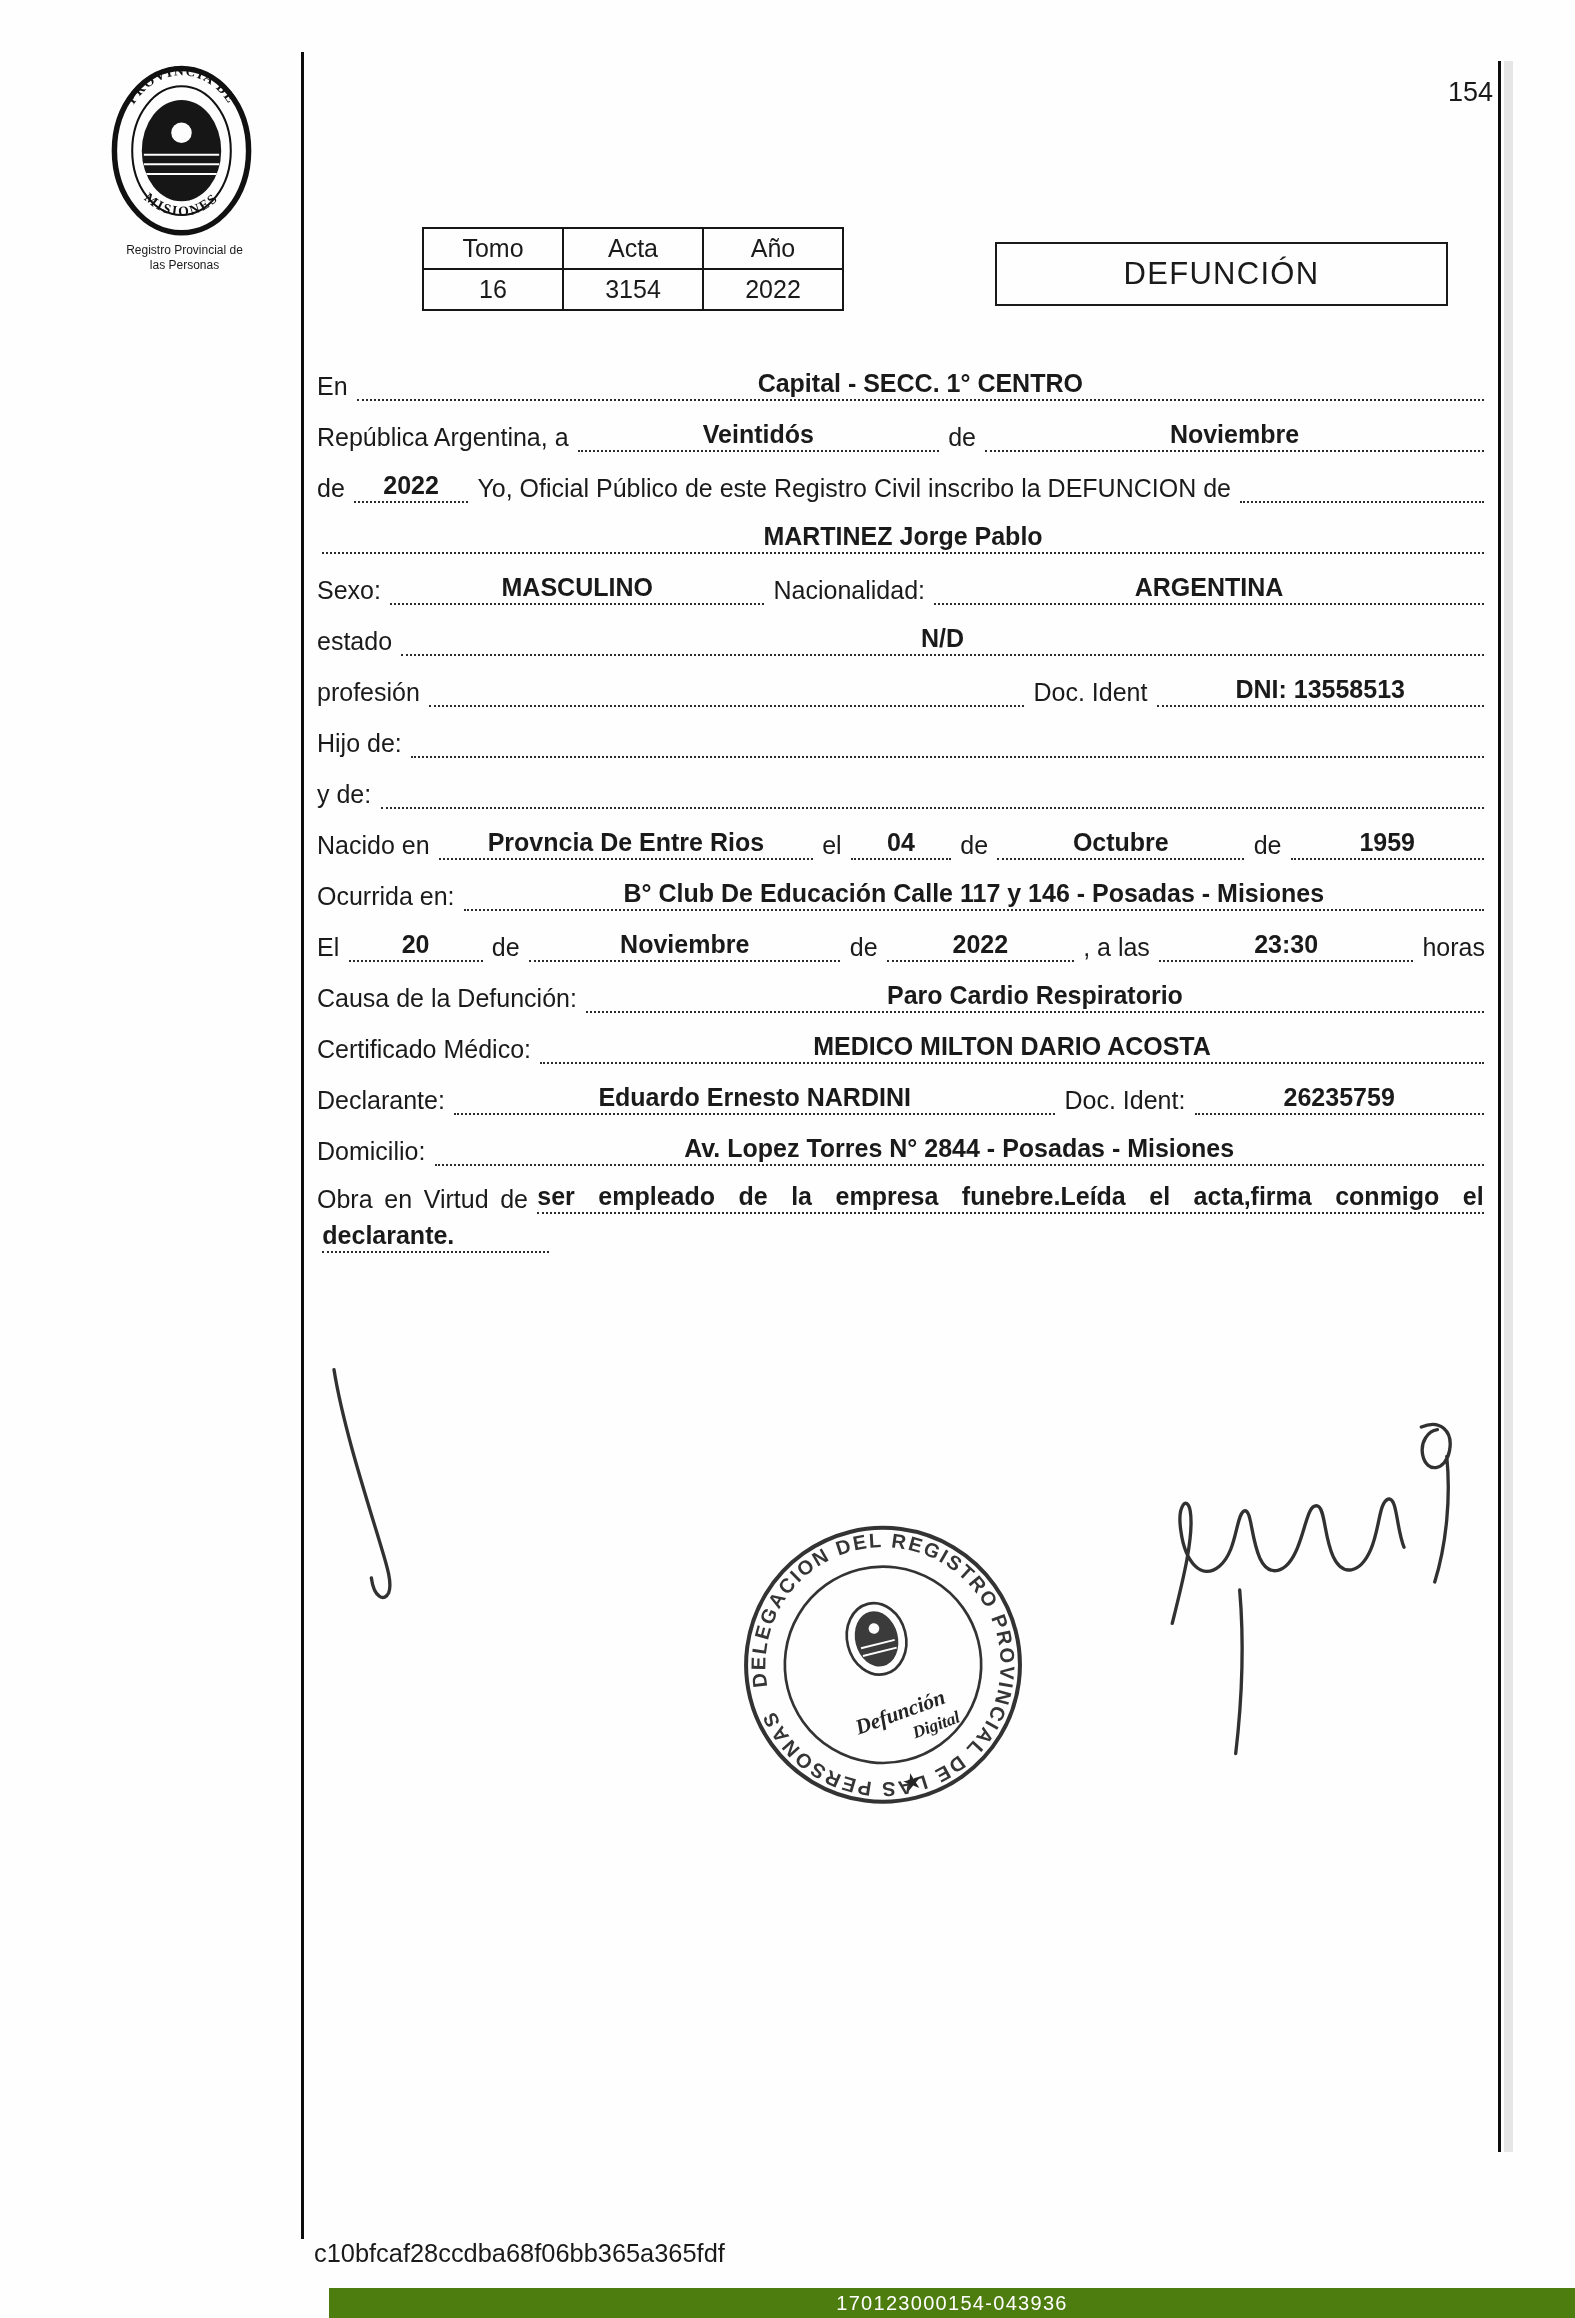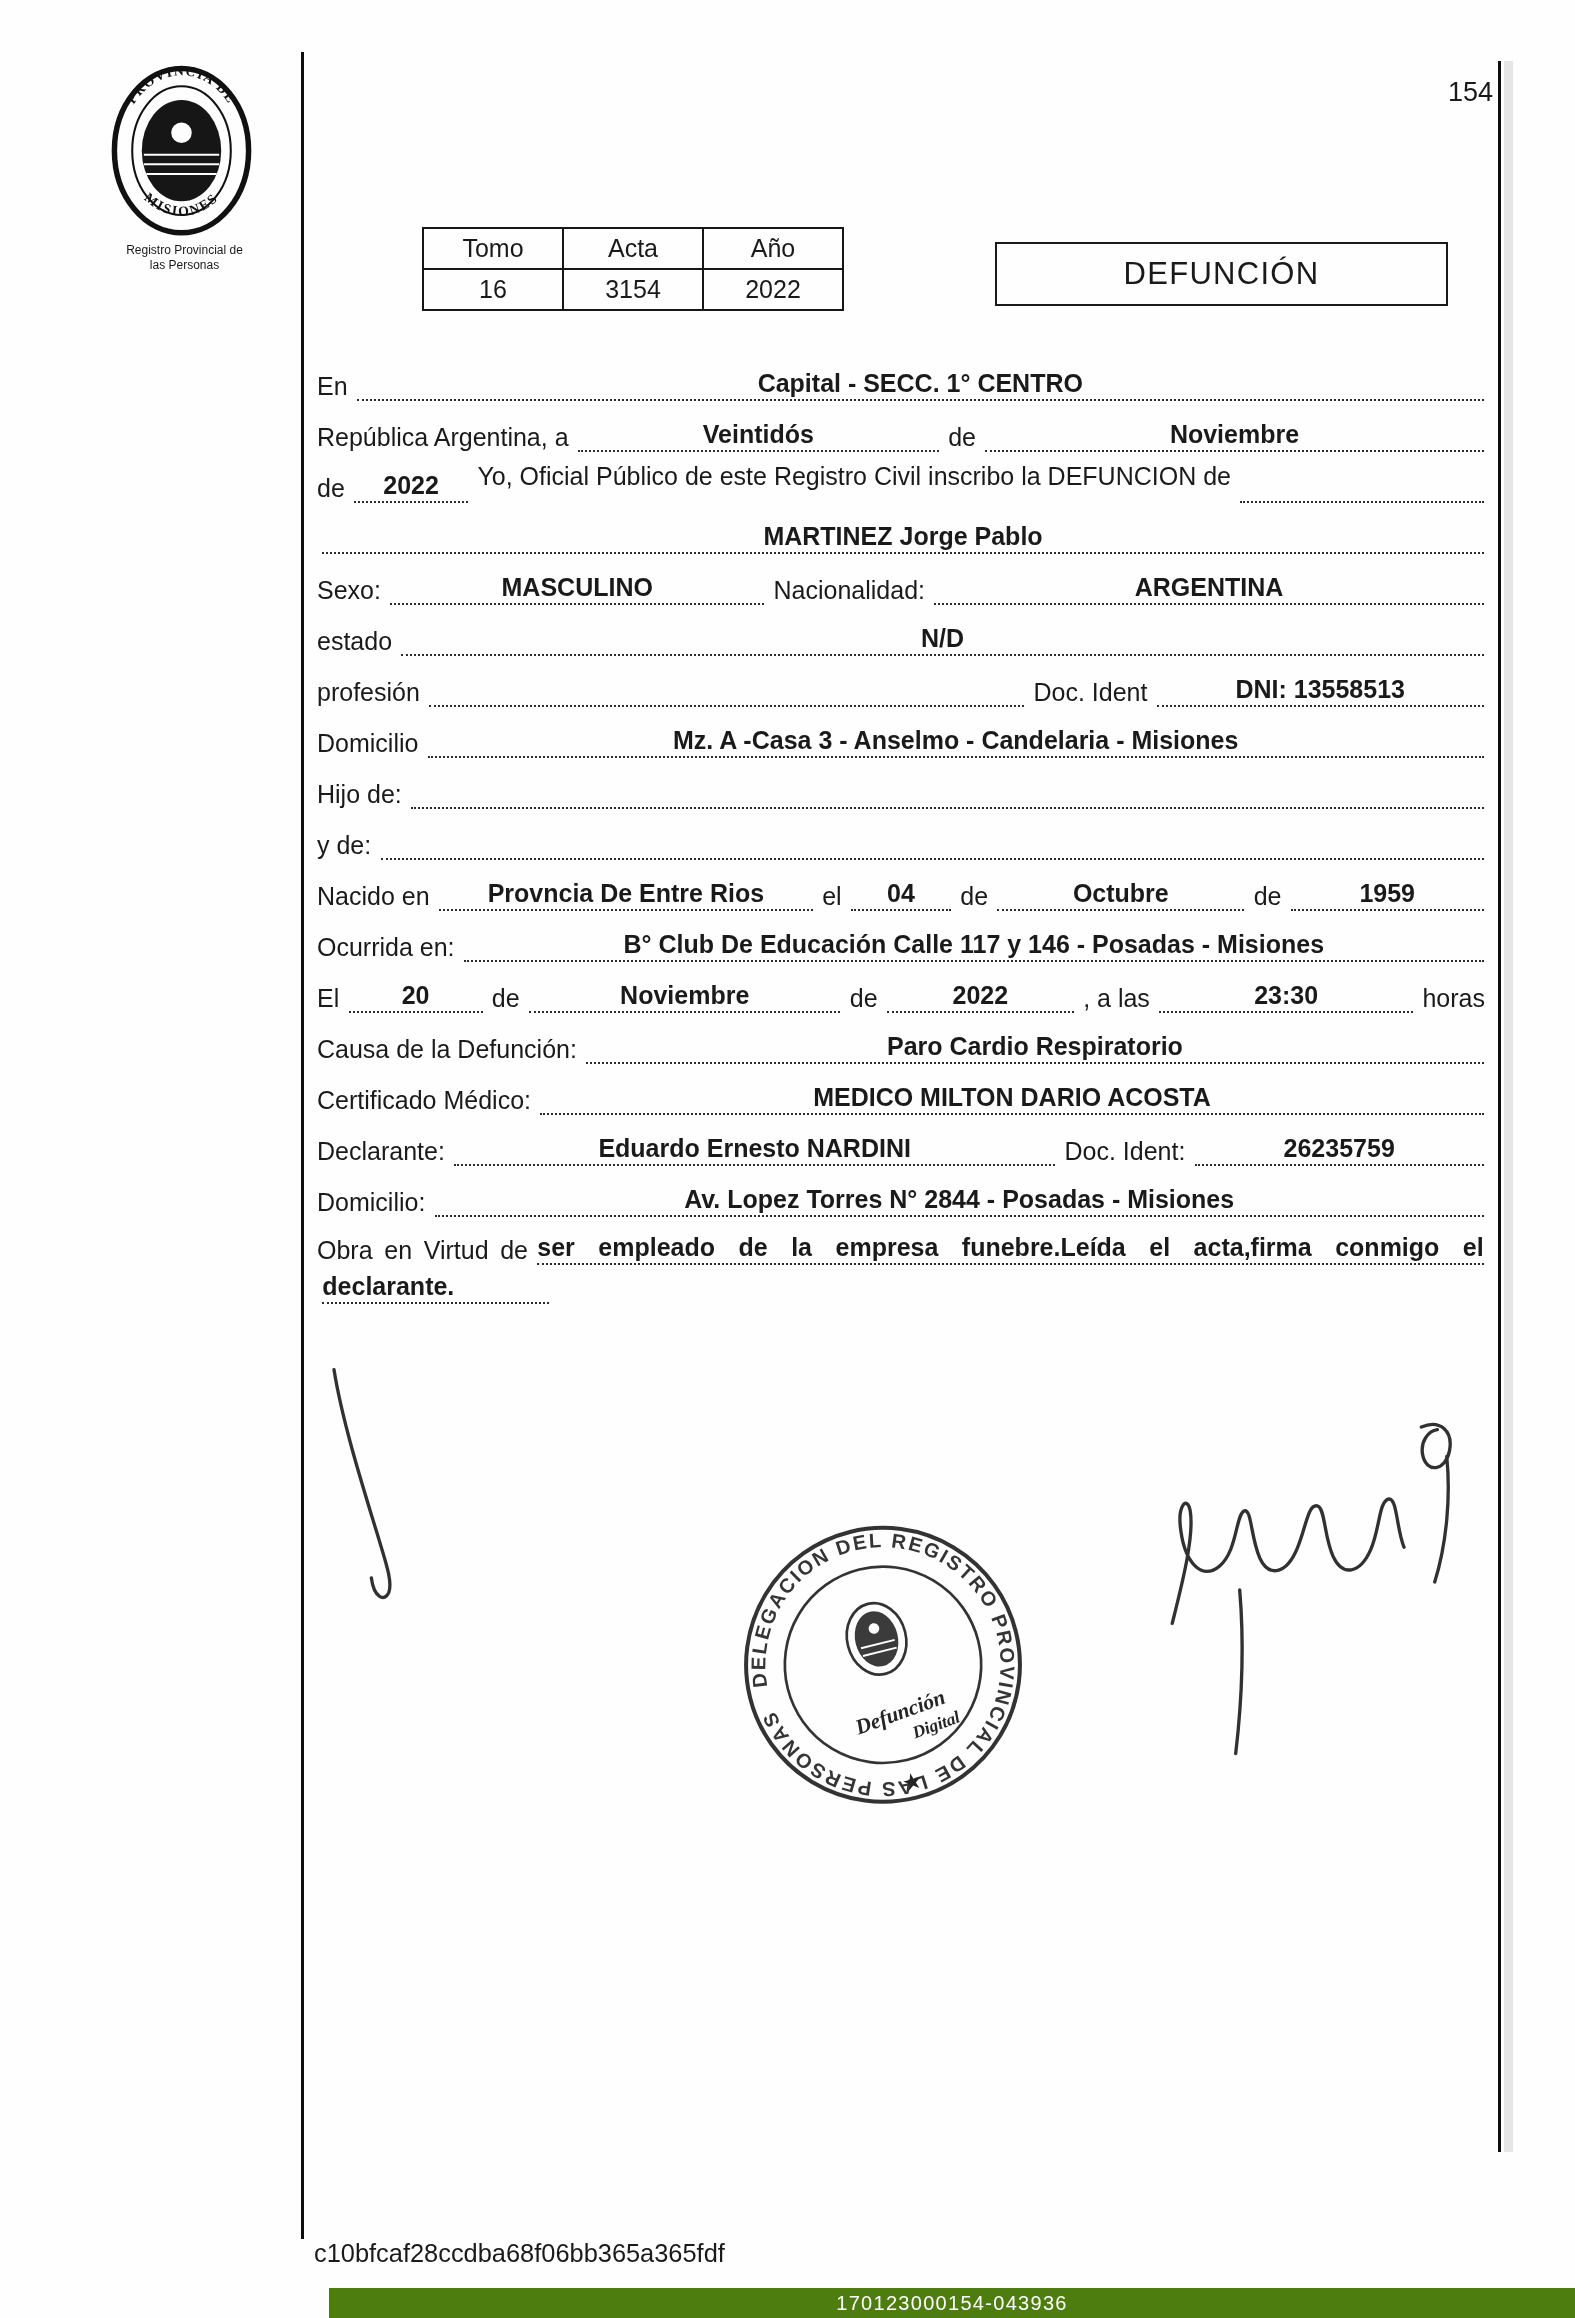--- a/index.html
+++ b/index.html
@@ -28,21 +28,21 @@
   .type-box{
     position:absolute;left:995px;top:242px;width:449px;height:60px;
     border:2px solid #1a1a1a;display:flex;align-items:center;justify-content:center;
     font-size:31px;letter-spacing:1.3px;
   }
 
   .form{position:absolute;left:317px;top:350px;right:86px;font-size:25px;}
   .row{display:flex;align-items:flex-end;height:51px;}
   .row .lbl{flex:0 0 auto;line-height:1.15;margin:0 4px;white-space:nowrap;}
   .row .lbl:first-child{margin-left:0;}
-  .row .txt{flex:0 0 auto;line-height:1.15;margin:12px 4px;white-space:nowrap;}
+  .row .txt{flex:0 0 auto;line-height:1.15;margin:0 4px;white-space:nowrap;}
   .row .fill{
     flex:1 1 auto;border-bottom:2px dotted #2b2b2b;text-align:center;
     line-height:1.15;padding-bottom:1.3px;margin:0 5.3px;min-width:27px;
   }
   .row .fill b{font-weight:700;}
   .row .fill.fx{flex:0 0 auto;}
   .row .fill.left{text-align:left;}
   .row .fill.justify{text-align:justify;text-align-last:justify;}
   .row.tight{height:48px;}
   .row.last{height:39px;}
@@ -161,24 +161,20 @@
       <span class="fill"><b>N/D</b></span>
     </div>
 
     <div class="row">
       <span class="lbl">profesión</span>
       <span class="fill"></span>
       <span class="lbl">Doc. Ident</span>
       <span class="fill fx" style="flex-basis:327px"><b>DNI: 13558513</b></span>
     </div>
 
-    <div class="row">
-      <span class="lbl">Domicilio</span>
-      <span class="fill"><b>Mz. A -Casa 3 - Anselmo - Candelaria - Misiones</b></span>
-    </div>
 
     <div class="row">
       <span class="lbl">Hijo de:</span>
       <span class="fill"></span>
     </div>
 
     <div class="row">
       <span class="lbl">y de:</span>
       <span class="fill"></span>
     </div>

